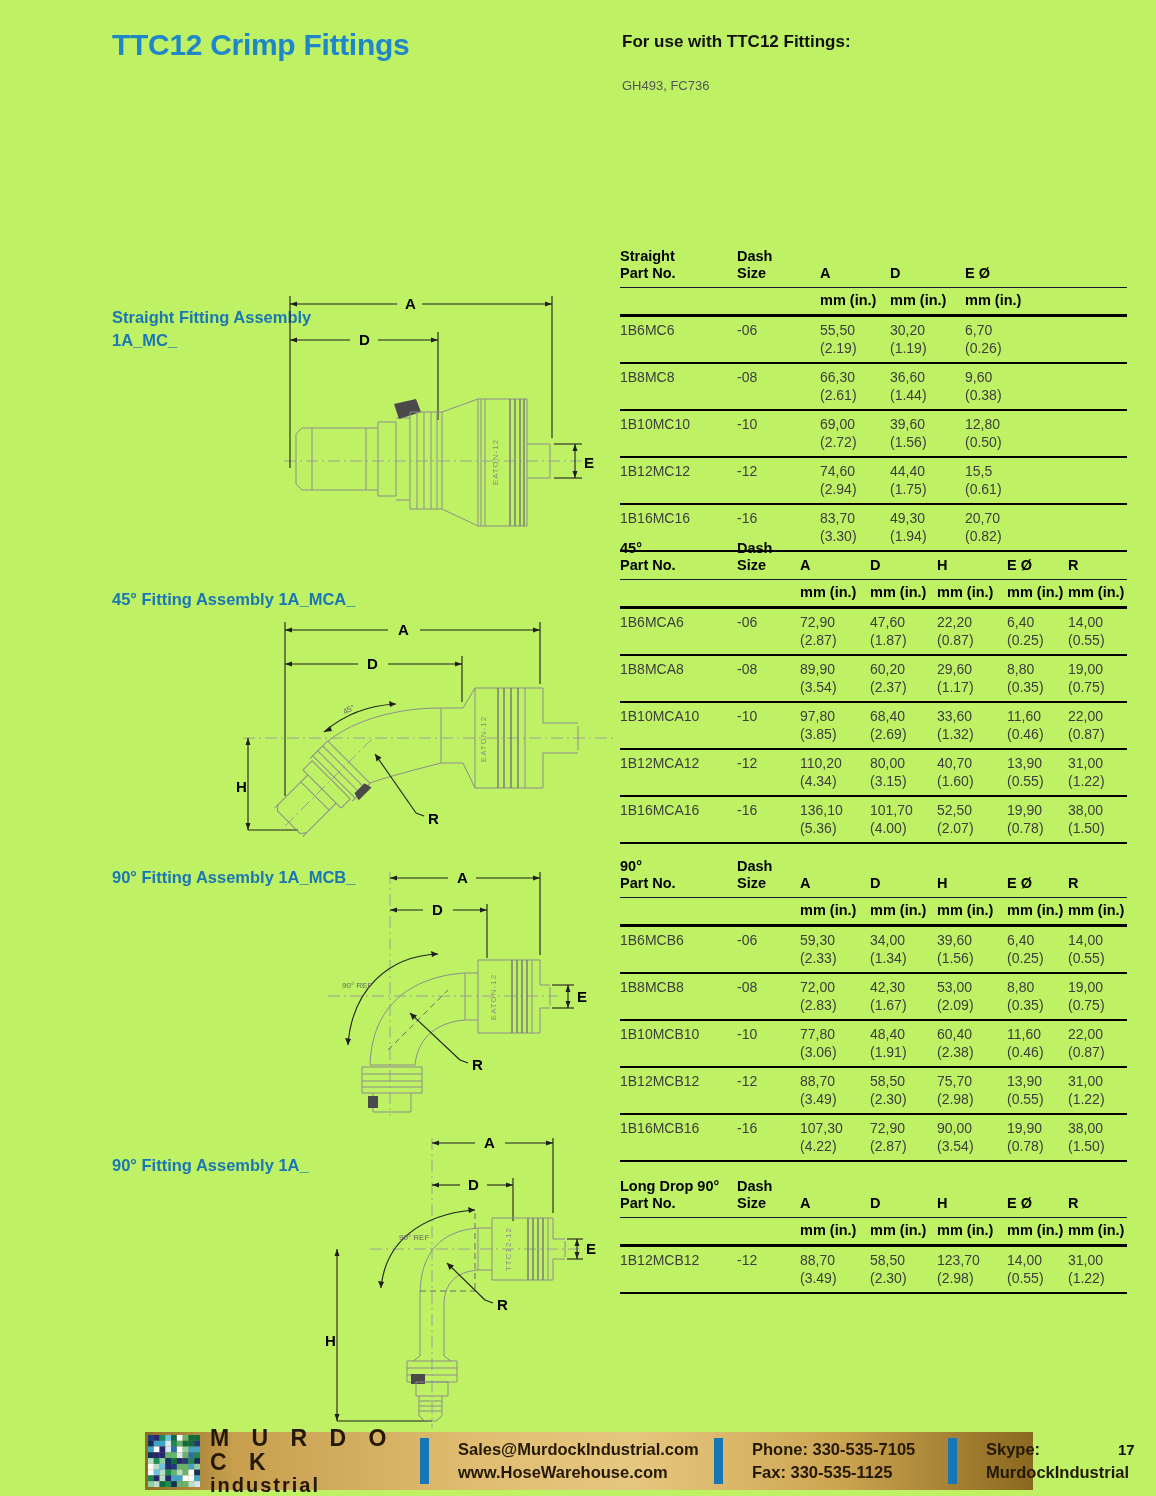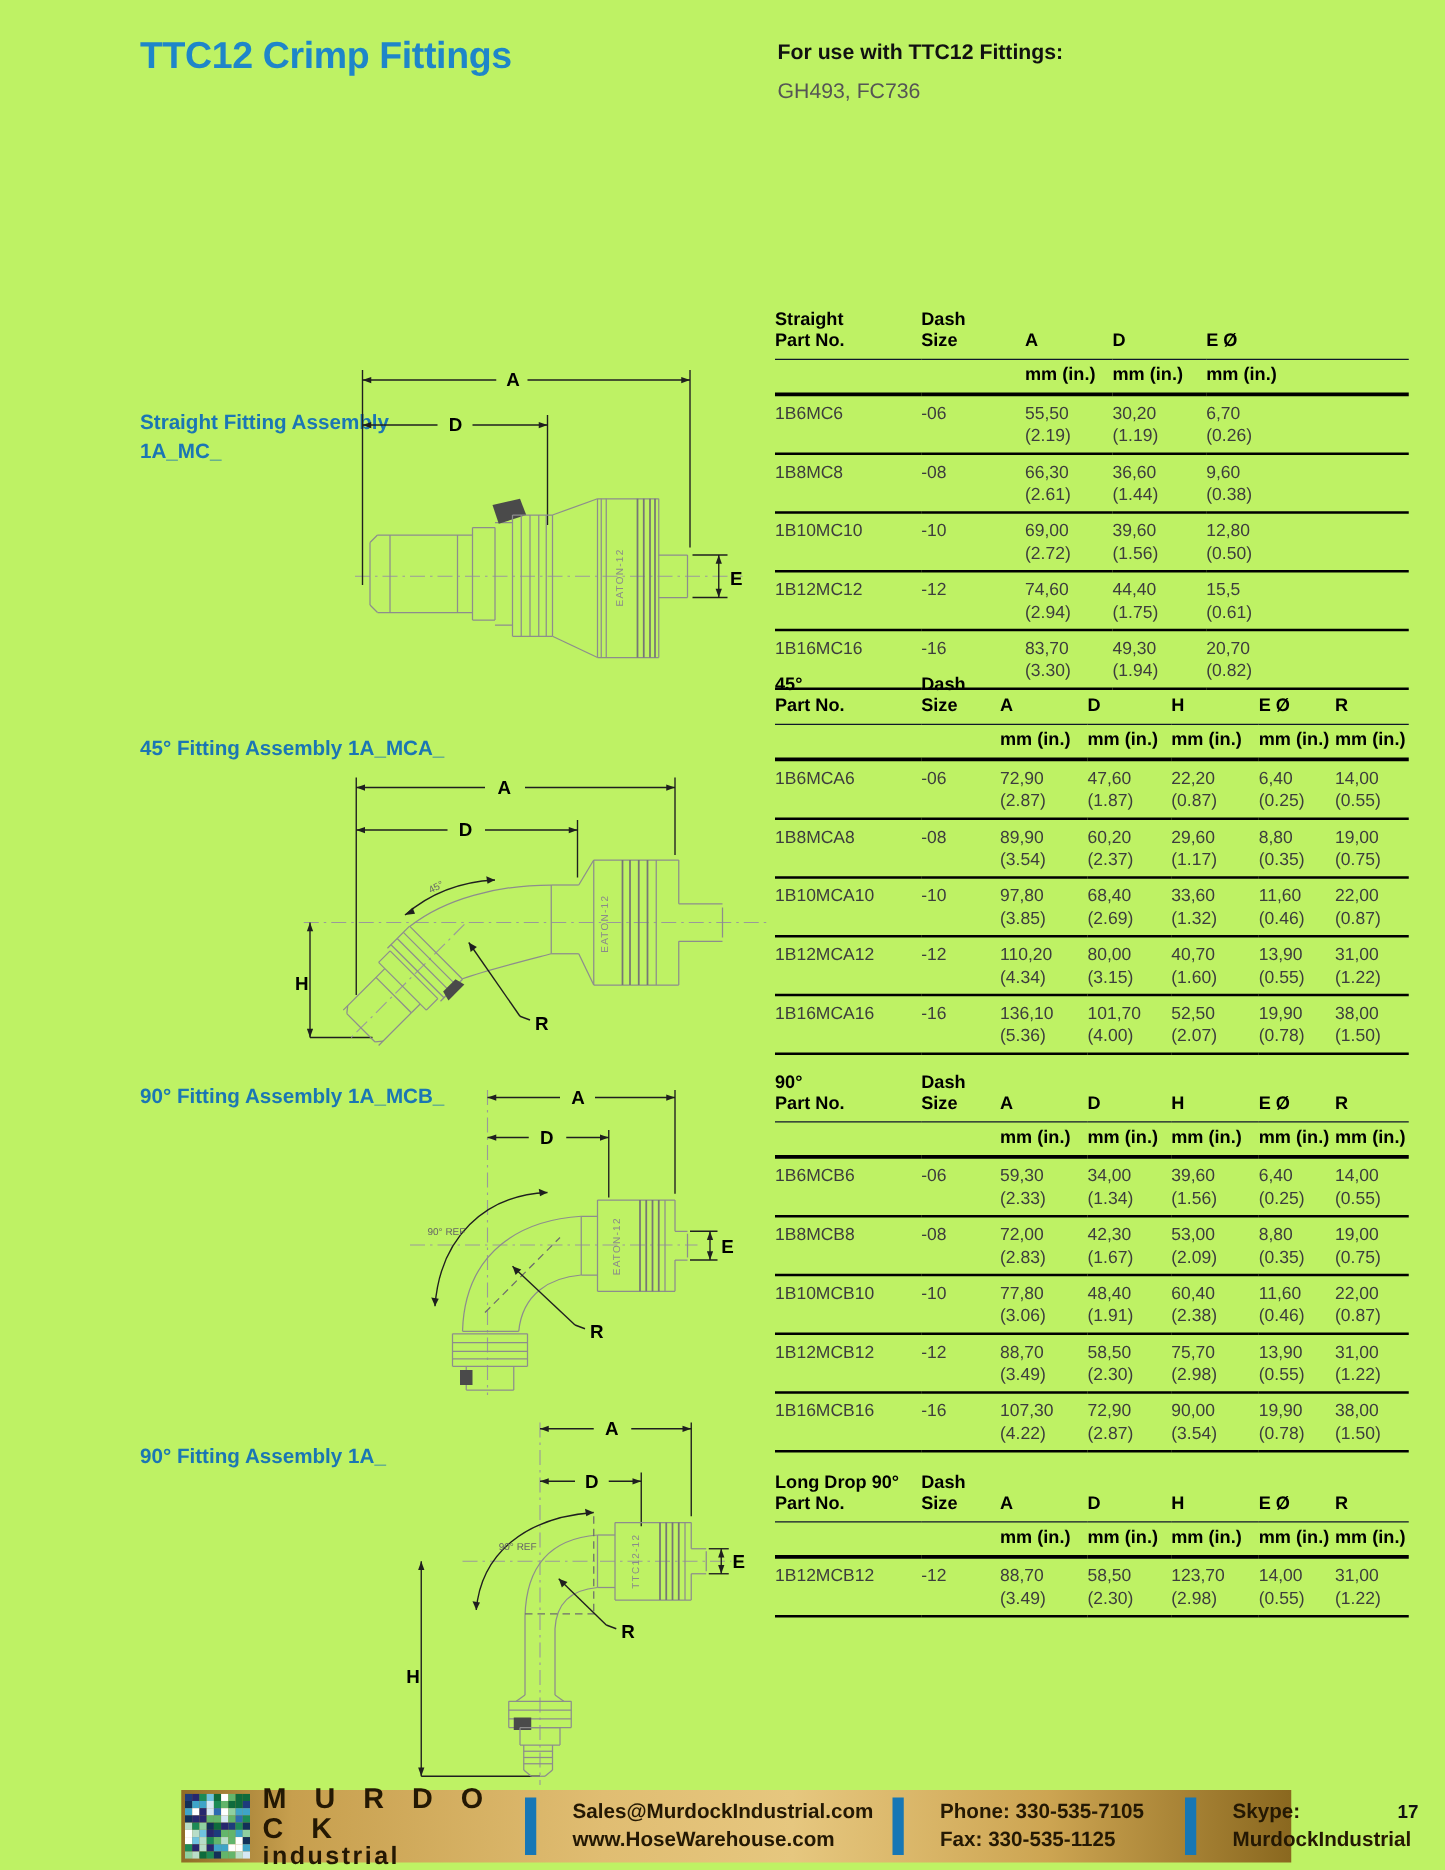--- a/index.html
+++ b/index.html
@@ -4,21 +4,21 @@
 <style>
   html,body{margin:0;padding:0;background:#fff;}
   #page{position:relative;width:1156px;height:1496px;background:#bef264;overflow:hidden;
         font-family:"Liberation Sans",sans-serif;}
 
   
   .page-title{position:absolute;left:112px;top:28px;font-size:30px;font-weight:bold;
               letter-spacing:-0.3px;color:#1e86c9;}
   .hdr-right{position:absolute;left:622px;top:32px;}
   .hdr-right .l1{font-size:17px;font-weight:bold;color:#111;}
-  .hdr-right .l2{font-size:17px;color:#555;margin-top:11px;}
+  .hdr-right .l2{font-size:13px;color:#555;margin-top:26px;}
 
   
   .sec-label{position:absolute;left:112px;color:#1b76b4;font-weight:bold;font-size:16.5px;line-height:23px;}
 
   
   .tbl-wrap{position:absolute;left:620px;width:507px;}
   table.spec{width:507px;border-collapse:collapse;table-layout:fixed;}
   table.spec th{font-size:14.5px;font-weight:bold;color:#000;text-align:left;
                 vertical-align:bottom;padding:0 0 5px 0;line-height:17px;}
   table.spec tr.hdr-row{border-bottom:1px solid #0f172a;}
@@ -64,21 +64,21 @@
 <body>
 
 <div id="page">
 
   <div class="page-title">TTC12 Crimp Fittings</div>
   <div class="hdr-right">
     <div class="l1">For use with TTC12 Fittings:</div>
     <div class="l2">GH493, FC736</div>
   </div>
 
-  <div class="sec-label" style="top:306px;margin-top:21px;">
+  <div class="sec-label" style="top:306px;">
     <div>Straight Fitting Assembly</div>
     <div>1A_MC_</div>
   </div>
   <div class="sec-label" style="top:588px;">45° Fitting Assembly 1A_MCA_</div>
   <div class="sec-label" style="top:866px;">90° Fitting Assembly 1A_MCB_</div>
   <div class="sec-label" style="top:1154px;">90° Fitting Assembly 1A_</div>
 
   <svg class="draw" style="left:282px;top:272px;" width="335" height="262" viewBox="0 0 335 262">
     <line class="cl" x1="2" y1="189" x2="312" y2="189"></line>
 

